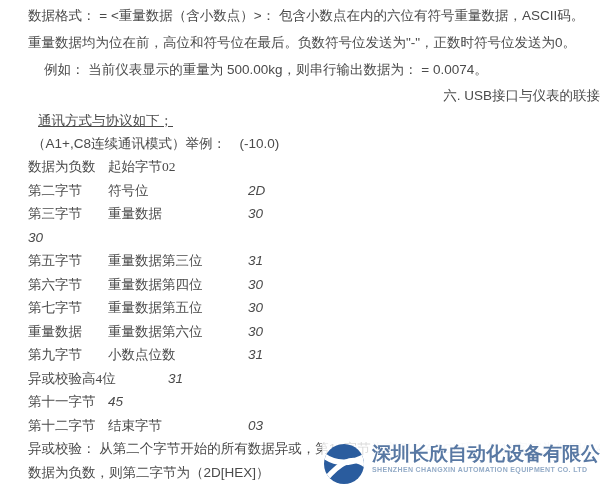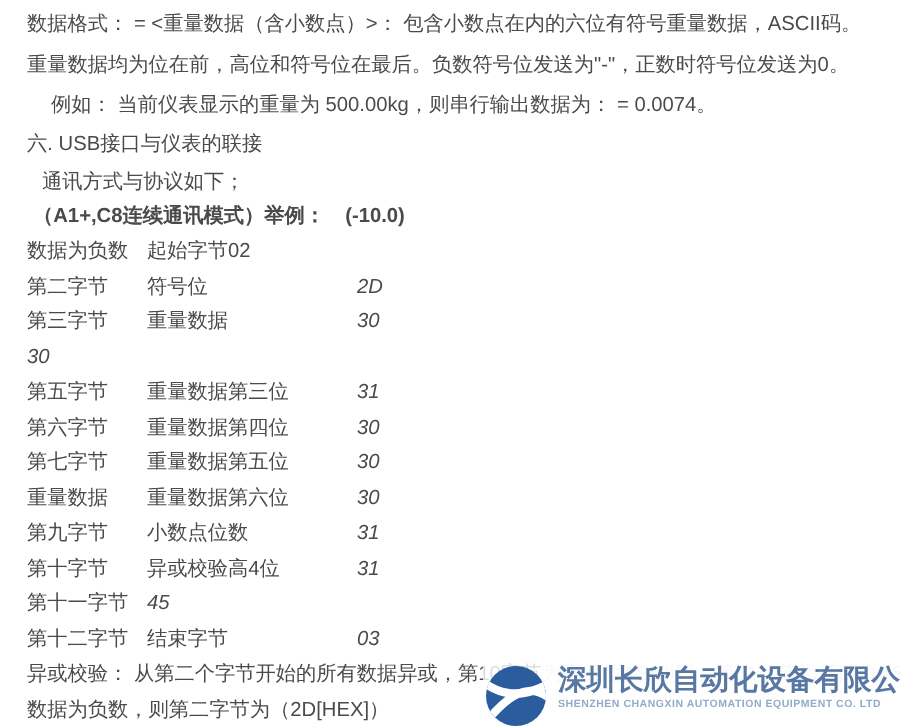--- a/index.html
+++ b/index.html
@@ -6,31 +6,31 @@
   .page {
     position: relative;
     width: 600px;
     height: 485px;
     background: #ffffff;
     overflow: hidden;
     font-family: "Liberation Sans", "DejaVu Sans", sans-serif;
     color: #4a4a4a;
     font-size: 13.5px;
   }
-  .doc { padding: 2px 0 0 18px; }
+  .doc { padding: 2px 0 0 28px; }
   .pline { height: 27px; line-height: 27px; white-space: nowrap; }
-  .heading { height: 26px; line-height: 26px; white-space: nowrap; }
+  .heading { height: 26px; line-height: 26px; white-space: nowrap; text-align: right; }
   .subline { height: 23px; line-height: 23px; white-space: nowrap; }
   .indent-16 { padding-left: 16px; }
-  .indent-10 { padding-left: 10px; }
-  .indent-4  { padding-left: 4px; font-weight: bold; }
+  .indent-10 { padding-left: 10px; text-decoration: underline; }
+  .indent-4  { padding-left: 4px; }
   .rows { }
   .row { display: flex; height: 23.5px; line-height: 23.5px; white-space: nowrap; }
   .col-byte { width: 80px; flex: none; }
-  .col-desc { width: 140px; flex: none; }
+  .col-desc { width: 140px; flex: none; font-family: Liberation Serif, serif; }
   .col-val  { flex: none; font-style: italic; }
   .foot-line { height: 24px; line-height: 24px; white-space: nowrap; }
   .faded { color: #b6bfca; opacity: 0.55; }
   
   .logo-band {
     position: absolute;
     right: 0;
     bottom: 0;
     width: 278px;
     height: 46px;
@@ -109,21 +109,20 @@
         <span class="col-byte">重量数据</span>
         <span class="col-desc">重量数据第六位</span>
         <span class="col-val">30</span>
       </div>
       <div class="row">
         <span class="col-byte">第九字节</span>
         <span class="col-desc">小数点位数</span>
         <span class="col-val">31</span>
       </div>
       <div class="row">
-        <span class="col-byte">第十字节</span>
         <span class="col-desc">异或校验高4位</span>
         <span class="col-val">31</span>
       </div>
       <div class="row">
         <span class="col-byte">第十一字节</span>
         <span class="col-val">45</span>
       </div>
       <div class="row">
         <span class="col-byte">第十二字节</span>
         <span class="col-desc">结束字节</span>

